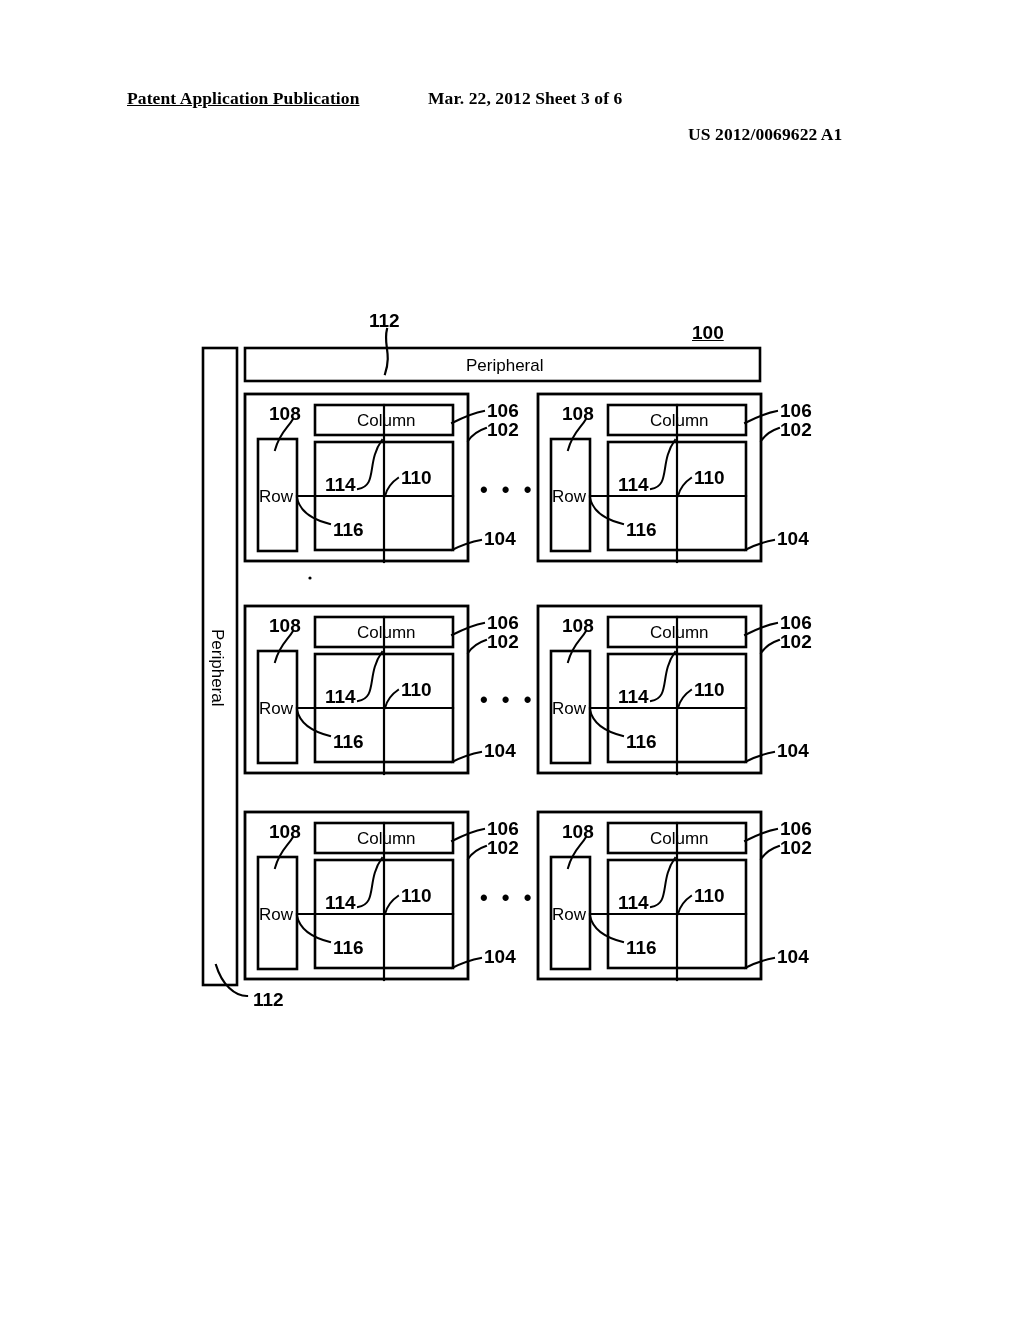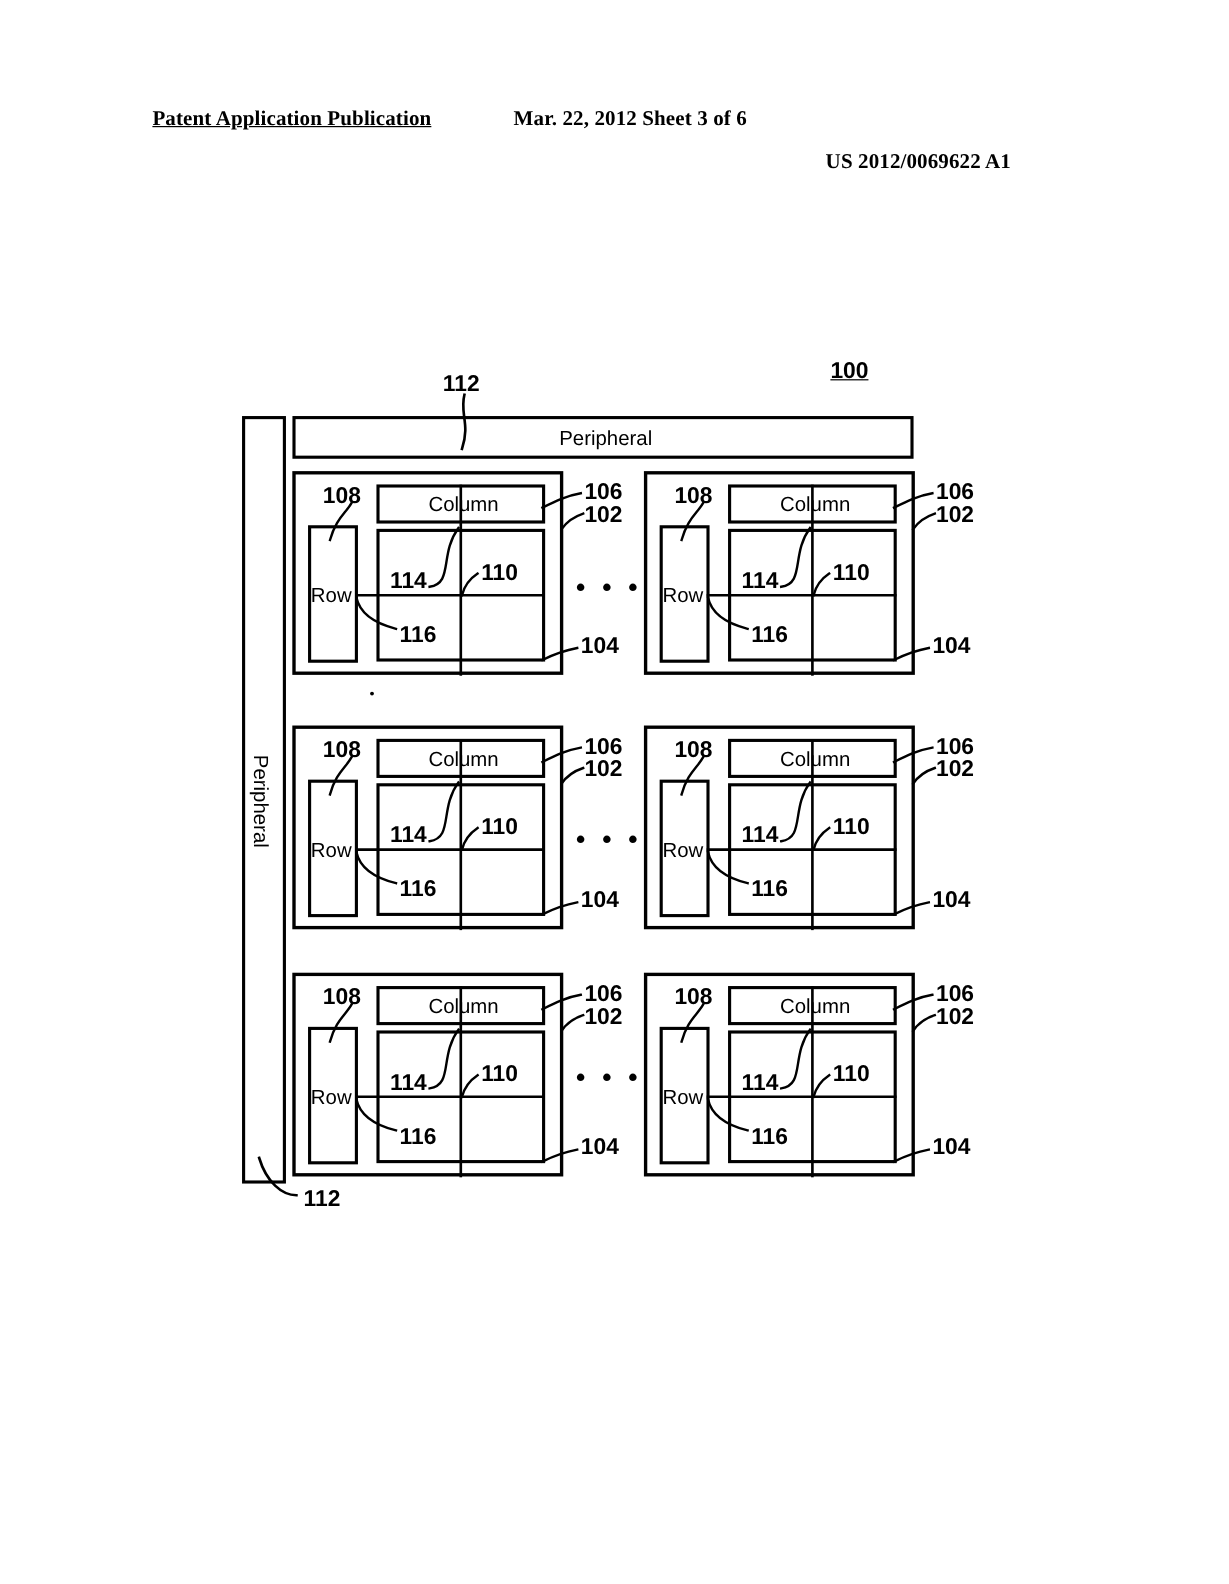--- a/index.html
+++ b/index.html
@@ -204,21 +204,21 @@
         <path d="M 774 958 C 763 960, 753 964, 745 968" stroke-width="2.0" fill="none"></path>
       </g>
 
       <circle cx="310" cy="578" r="1.6" fill="#000000" stroke="none"></circle>
 
     </g>
   </svg>
 
   <div class="lbl" style="left:369px; top:311px;">112</div>
 
-  <div class="lbl underline" style="left:692px; top:300px;">100</div>
+  <div class="lbl underline" style="left:692px; top:323px;">100</div>
 
   <div class="lbl" style="left:253px; top:990px;">112</div>
 
   <div class="boxtext" style="left:466px; top:357px;">Peripheral</div>
 
   <div class="boxtext vert" style="left:226px; top:629px;">Peripheral</div>
 
   <div class="lbl" style="left:480px; top:480px; font-size:22px; letter-spacing:4px;">•  •  •</div>
   <div class="lbl" style="left:480px; top:690px; font-size:22px; letter-spacing:4px;">•  •  •</div>
   <div class="lbl" style="left:480px; top:888px; font-size:22px; letter-spacing:4px;">•  •  •</div>

